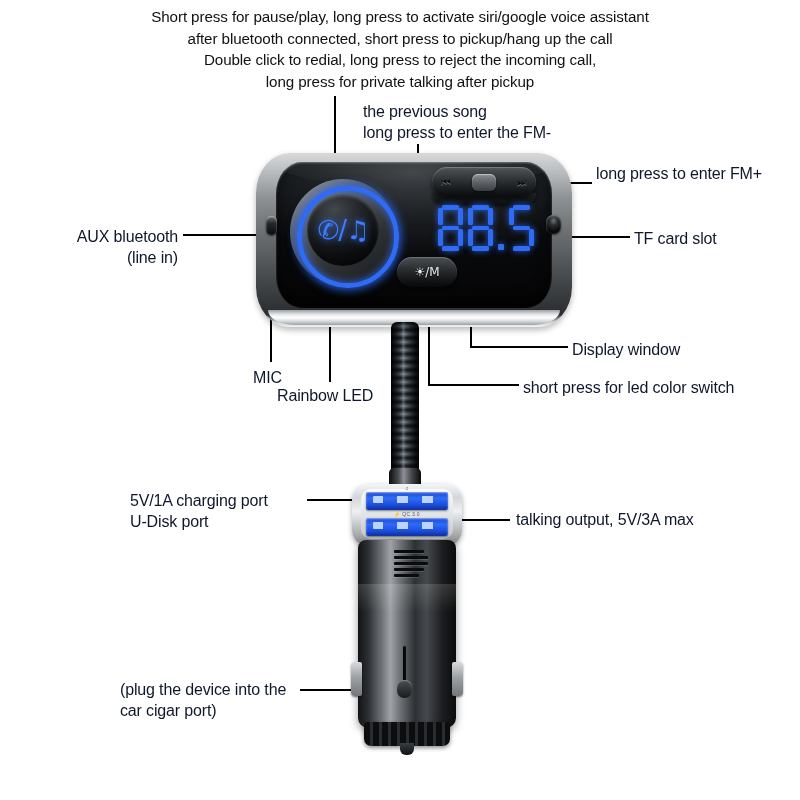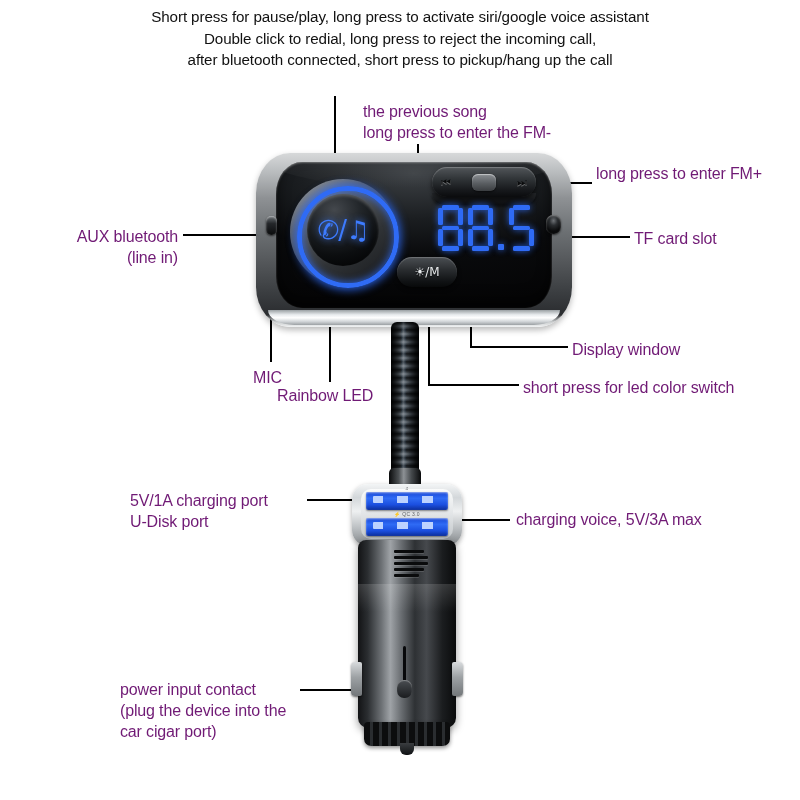--- a/index.html
+++ b/index.html
@@ -28,21 +28,21 @@
     line-height: 21.5px;
     color: #111;
     letter-spacing: -0.1px;
   }
   .hdr div { white-space: nowrap; }
 
   .lbl {
     position: absolute;
     font-size: 16px;
     line-height: 21px;
-    color: #701a75;
+    color: #0f172a;
     white-space: nowrap;
     letter-spacing: -0.15px;
   }
   .lbl.r { text-align: right; }
 
   
   .lead {
     position: absolute;
     background: #000;
   }
@@ -475,22 +475,23 @@
     background: linear-gradient(180deg, #3a3d40, #101214);
   }
 </style>
 </head>
 <body>
 
 <div id="page">
 
   <div class="hdr">
     <div>Short press for pause/play, long press to activate siri/google voice assistant</div>
+    <div>after bluetooth connected, short press to pickup/hang up the call</div>
     <div>Double click to redial, long press to reject the incoming call,</div>
-    <div>after bluetooth connected, short press to pickup/hang up the call</div>
+    <div>long press for private talking after pickup</div>
   </div>
 
   <div class="lead v" style="left:334px; top:96px; height:126px;"></div>
 
   <div class="lbl" style="left:363px; top:101px;">
     <div>the previous song</div>
     <div>long press to enter the FM-</div>
   </div>
   <div class="lead v" style="left:417px; top:144px; height:34px;"></div>
 
@@ -521,25 +522,24 @@
   <div class="lbl" style="left:523px; top:377px;">short press for led color switch</div>
   <div class="lead v" style="left:428px; top:296px; height:89px;"></div>
   <div class="lead h" style="left:428px; top:384px; width:91px;"></div>
 
   <div class="lbl" style="left:130px; top:490px;">
     <div>5V/1A charging port</div>
     <div>U-Disk port</div>
   </div>
   <div class="lead h" style="left:307px; top:499px; width:60px;"></div>
 
-  <div class="lbl" style="left:516px; top:509px;">charging voice, 5V/3A max</div>
+  <div class="lbl" style="left:516px; top:509px;">talking output, 5V/3A max</div>
   <div class="lead h" style="left:440px; top:519px; width:70px;"></div>
 
   <div class="lbl" style="left:120px; top:679px;">
-    <div>power input contact</div>
     <div>(plug the device into the</div>
     <div>car cigar port)</div>
   </div>
   <div class="lead h" style="left:300px; top:689px; width:53px;"></div>
 
   <div id="head">
     <div class="shell"></div>
     <div class="face"></div>
     <div class="lip"></div>
 

